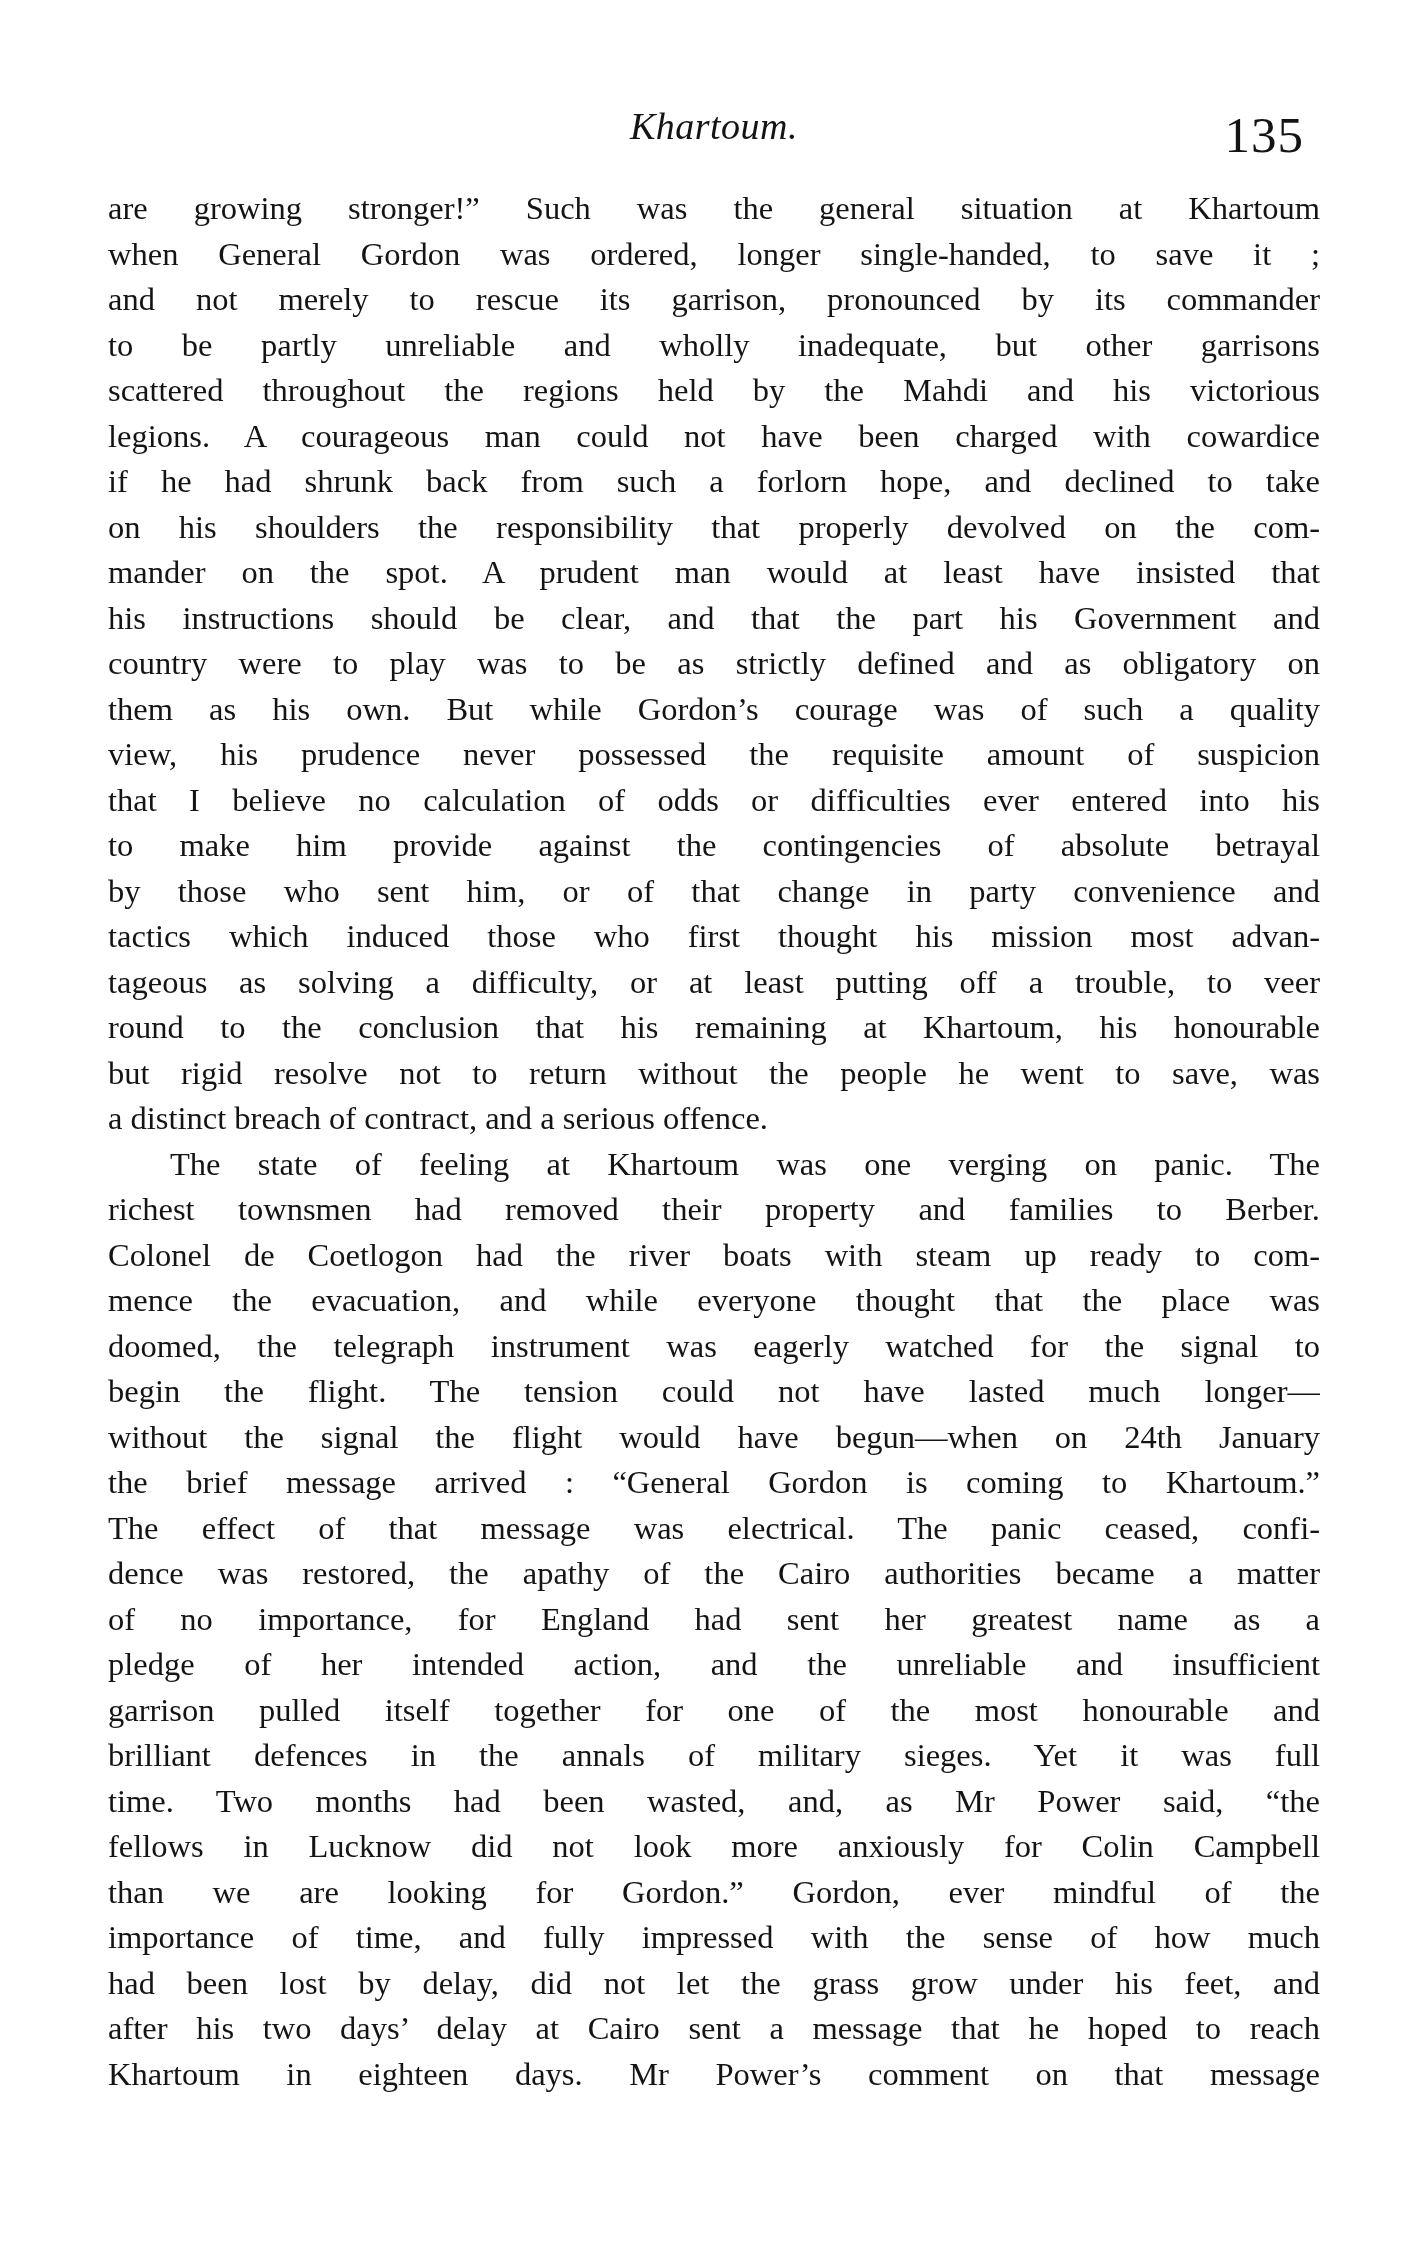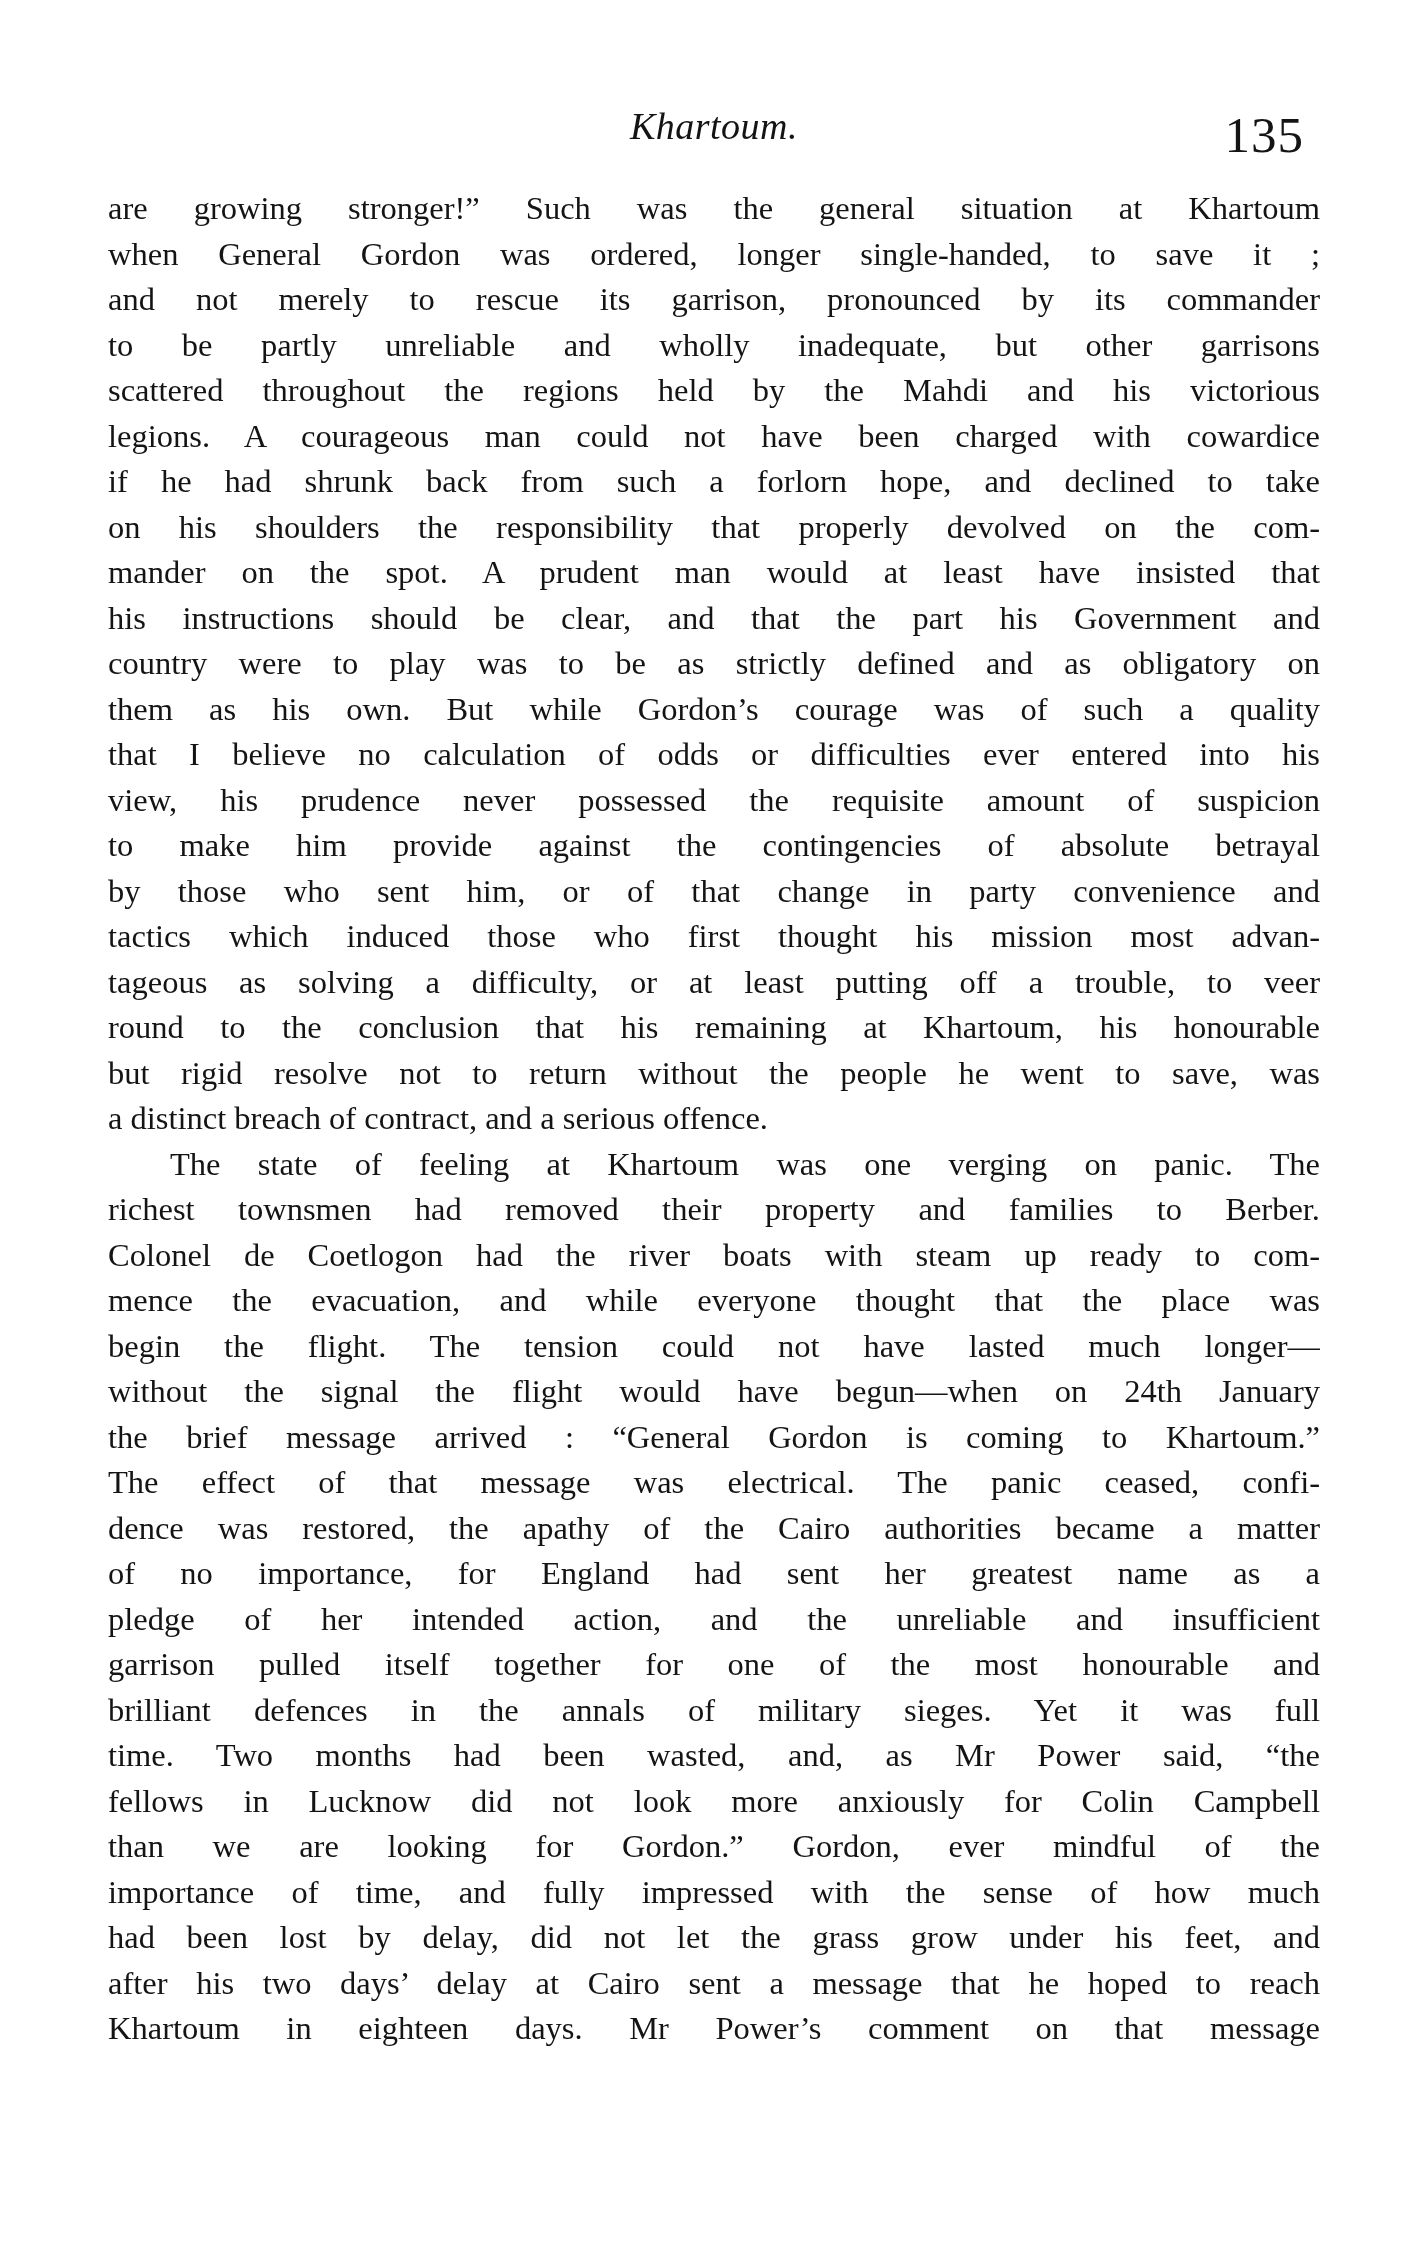--- a/index.html
+++ b/index.html
@@ -42,33 +42,34 @@
   <span class="line">and not merely to rescue its garrison, pronounced by its commander</span>
   <span class="line">to be partly unreliable and wholly inadequate, but other garrisons</span>
   <span class="line">scattered throughout the regions held by the Mahdi and his victorious</span>
   <span class="line">legions.  A courageous man could not have been charged with cowardice</span>
   <span class="line">if he had shrunk back from such a forlorn hope, and declined to take</span>
   <span class="line">on his shoulders the responsibility that properly devolved on the com-</span>
   <span class="line">mander on the spot.  A prudent man would at least have insisted that</span>
   <span class="line">his instructions should be clear, and that the part his Government and</span>
   <span class="line">country were to play was to be as strictly defined and as obligatory on</span>
   <span class="line">them as his own.  But while Gordon’s courage was of such a quality</span>
+  <span class="line">view, his prudence never possessed the requisite amount of suspicion</span>
   <span class="line">that I believe no calculation of odds or difficulties ever entered into his</span>
-  <span class="line">view, his prudence never possessed the requisite amount of suspicion</span>
   <span class="line">to make him provide against the contingencies of absolute betrayal</span>
   <span class="line">by those who sent him, or of that change in party convenience and</span>
   <span class="line">tactics which induced those who first thought his mission most advan-</span>
   <span class="line">tageous as solving a difficulty, or at least putting off a trouble, to veer</span>
   <span class="line">round to the conclusion that his remaining at Khartoum, his honourable</span>
   <span class="line">but rigid resolve not to return without the people he went to save, was</span>
   <span class="line last">a distinct breach of contract, and a serious offence.</span>
   <span class="line indent">The state of feeling at Khartoum was one verging on panic.  The</span>
   <span class="line">richest townsmen had removed their property and families to Berber.</span>
   <span class="line">Colonel de Coetlogon had the river boats with steam up ready to com-</span>
   <span class="line">mence the evacuation, and while everyone thought that the place was</span>
+  <span class="line">doomed, the telegraph instrument was eagerly watched for the signal to</span>
   <span class="line">begin the flight.  The tension could not have lasted much longer—</span>
   <span class="line">without the signal the flight would have begun—when on 24th January</span>
   <span class="line">the brief message arrived : “General Gordon is coming to Khartoum.”</span>
   <span class="line">The effect of that message was electrical.  The panic ceased, confi-</span>
   <span class="line">dence was restored, the apathy of the Cairo authorities became a matter</span>
   <span class="line">of no importance, for England had sent her greatest name as a</span>
   <span class="line">pledge of her intended action, and the unreliable and insufficient</span>
   <span class="line">garrison pulled itself together for one of the most honourable and</span>
   <span class="line">brilliant defences in the annals of military sieges.  Yet it was full</span>
   <span class="line">time.  Two months had been wasted, and, as Mr Power said, “the</span>

